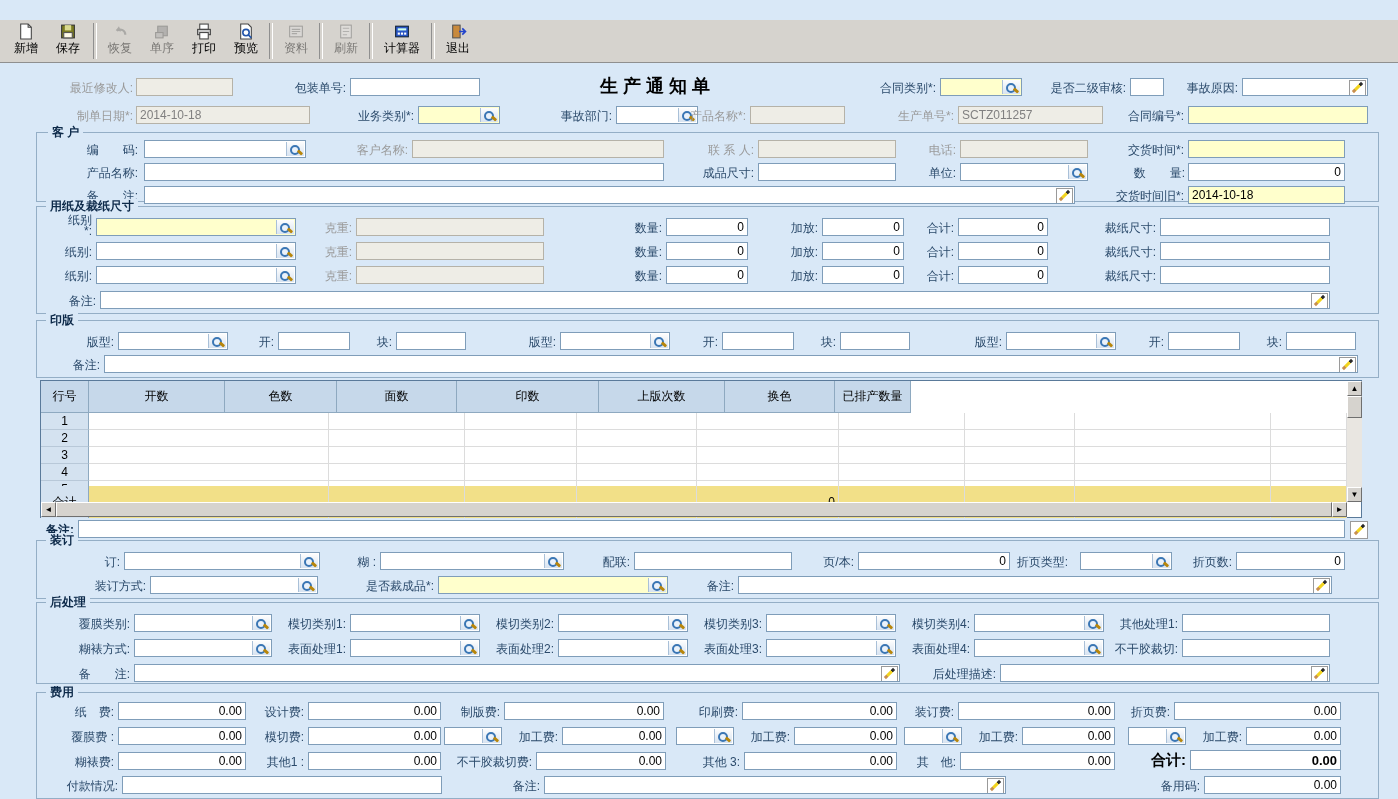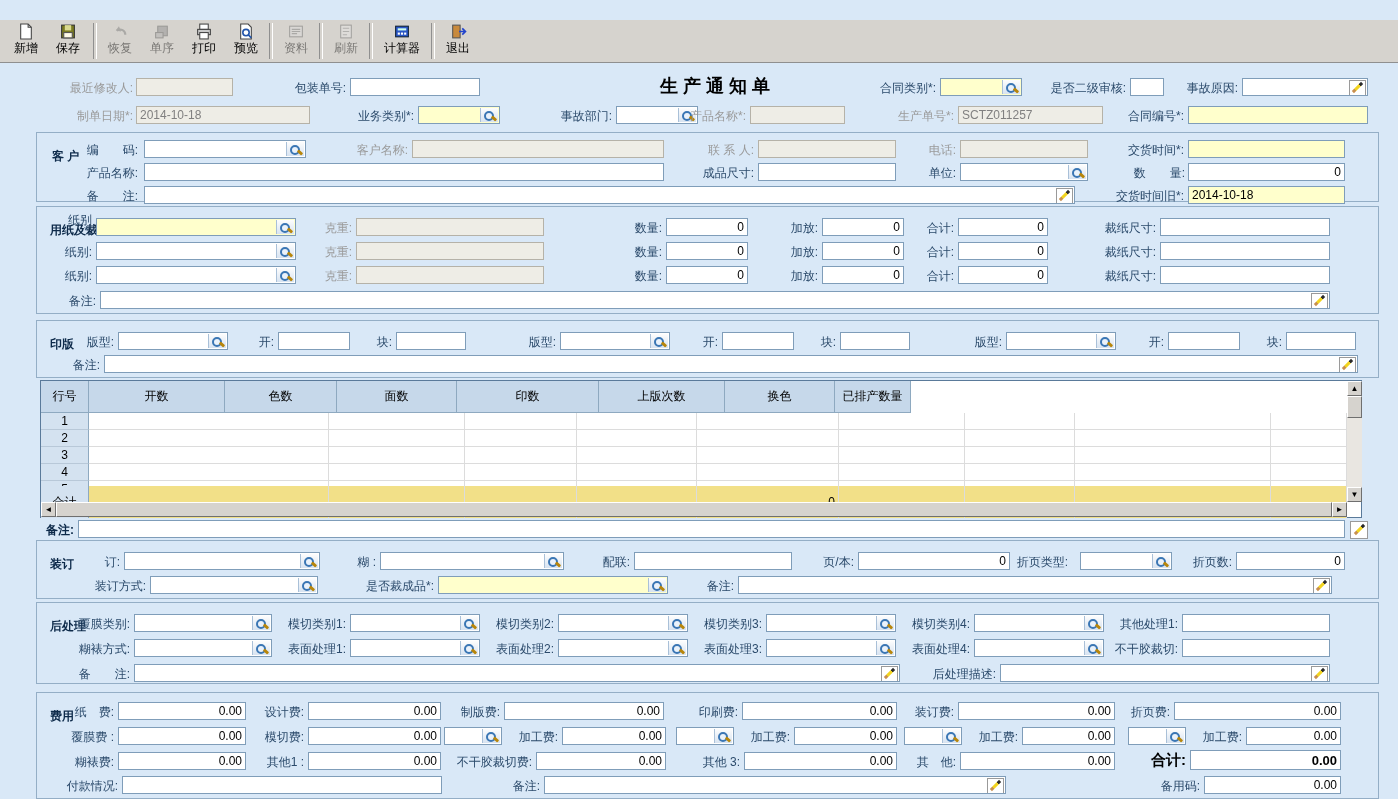--- a/index.html
+++ b/index.html
@@ -36,22 +36,22 @@
       background:#b8860b;transform:rotate(40deg);border-radius:1px;}
   .pc{position:absolute;top:1px;right:1px;width:15px;height:14px;background:#fff;
       border:1px solid #9a9a9a;overflow:hidden;}
   .pc::before{content:'';position:absolute;left:6px;top:0px;width:3px;height:13px;
       background:linear-gradient(#2b2b2b 0 3px,#f2d41f 3px 10px,#c89050 10px);transform:rotate(45deg);}
   .pcbtn{position:absolute;width:16px;height:16px;background:#fff;border:1px solid #9a9a9a;overflow:hidden;}
   .pcbtn::before{content:'';position:absolute;left:7px;top:1px;width:3px;height:13px;
       background:linear-gradient(#2b2b2b 0 3px,#f2d41f 3px 10px,#c89050 10px);transform:rotate(45deg);}
   
   .gb{position:absolute;border:1px solid #94aec6;}
-  .gt{position:absolute;background:#d9e8f7;padding:0 4px;font-weight:bold;color:#0d2a4a;height:14px;line-height:14px;white-space:pre;margin-top:24px;}
-  #main-title{position:absolute;left:600px;top:74px;width:230px;text-align:center;
+  .gt{position:absolute;background:#d9e8f7;padding:0 4px;font-weight:bold;color:#0d2a4a;height:14px;line-height:14px;white-space:pre;}
+  #main-title{position:absolute;left:600px;top:74px;width:230px;
       font-size:18px;font-weight:bold;color:#000;white-space:pre;}
   
   #mtable{position:absolute;left:40px;top:380px;width:1322px;height:138px;border:1px solid #5a7a9a;
           box-sizing:border-box;background:#fff;}
   .thead{display:flex;height:32px;}
   .th{background:#c6d8ea;border-right:1px solid #8ea9c0;border-bottom:1px solid #8ea9c0;
       display:flex;align-items:center;justify-content:center;box-sizing:border-box;color:#000;white-space:pre;}
   .trow{display:flex;height:17px;}
   .tc{box-sizing:border-box;border-right:1px solid #dcdcdc;border-bottom:1px solid #dcdcdc;background:#fff;}
   .tc.rn{background:#d4e2f0;border-right:1px solid #8ea9c0;border-bottom:1px solid #b8c8d8;

